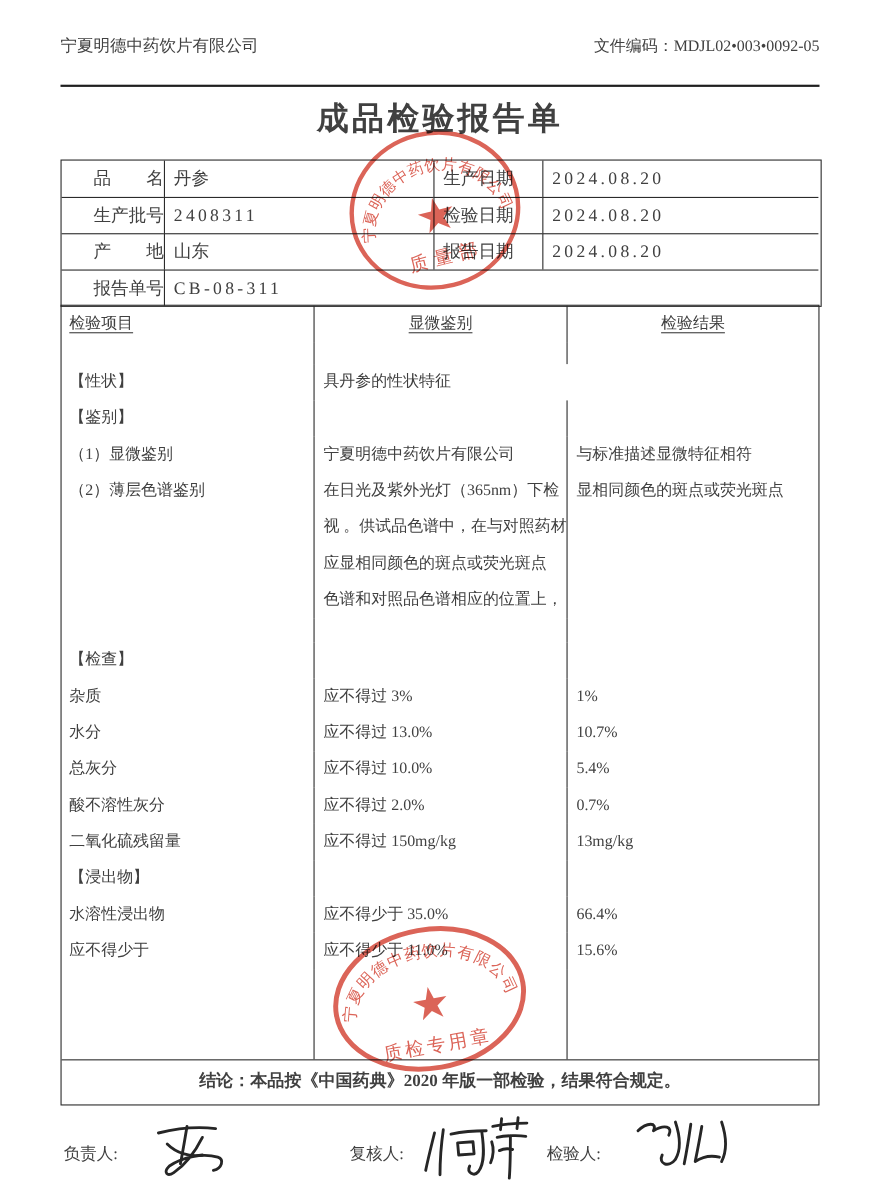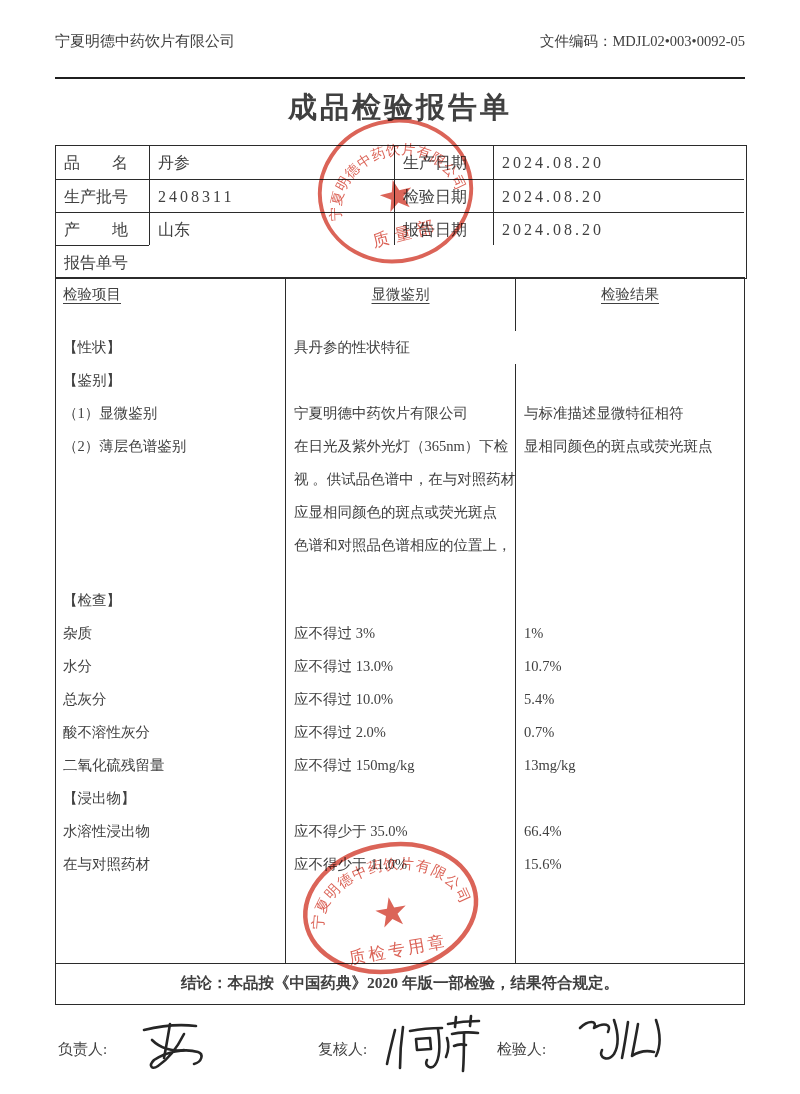--- a/index.html
+++ b/index.html
@@ -12,21 +12,21 @@
   .hdr-code{position:absolute;right:55px;top:32px;font-size:14.5px;}
   .hdr-rule{position:absolute;left:55px;top:77px;width:690px;height:2px;background:#1f1f1f;}
   
   .doc-title{position:absolute;left:0;top:88px;width:100%;text-align:center;
     font-size:29px;font-weight:bold;letter-spacing:3px;}
   
   .info-table{position:absolute;left:55px;top:145px;width:690px;border:1px solid #2b2b2b;
     display:grid;grid-template-columns:93px 245px 99px 251px;font-size:16px;}
   .info-cell{height:33px;line-height:33px;padding-left:8px;overflow:hidden;white-space:nowrap;
     border-top:1px solid #2b2b2b;border-left:1px solid #2b2b2b;box-sizing:border-box;}
-  .info-cell.first-col{border-left:none;}
+  .info-cell.first-col{border-left:none;text-align:right;}
   .info-cell.first-row{border-top:none;}
   .info-cell.span3{grid-column:2 / span 3;}
   .latin-sp{letter-spacing:3px;}
   
   .main-table{position:absolute;left:55px;top:277px;width:690px;height:728px;
     border:1px solid #2b2b2b;box-sizing:border-box;display:flex;flex-direction:column;font-size:14.5px;}
   .mt-header{display:flex;height:33px;min-height:33px;}
   .mt-header .hcell{line-height:33px;}
   .mt-header .h1{width:229px;padding-left:7px;box-sizing:border-box;}
   .mt-header .h2,.mt-header .h3{width:230px;text-align:center;box-sizing:border-box;border-left:1px solid #2b2b2b;}
@@ -75,20 +75,21 @@
     <div class="info-cell latin-sp">2408311</div>
     <div class="info-cell">检验日期</div>
     <div class="info-cell latin-sp">2024.08.20</div>
 
     <div class="info-cell first-col">产　　地</div>
     <div class="info-cell">山东</div>
     <div class="info-cell">报告日期</div>
     <div class="info-cell latin-sp">2024.08.20</div>
 
     <div class="info-cell first-col">报告单号</div>
+    <div class="info-cell span3 latin-sp">CB-08-311</div>
   </div>
 
   <div class="main-table">
     <div class="mt-header">
       <div class="hcell h1"><span>检验项目</span></div>
       <div class="hcell h2"><span>显微鉴别</span></div>
       <div class="hcell h3"><span>检验结果</span></div>
     </div>
     <div class="mt-body">
       <div class="mt-row gap">
@@ -203,21 +204,21 @@
               <div class="ln">水溶性浸出物</div>
             </div>
             <div class="c2">
               <div class="ln">应不得少于 35.0%</div>
             </div>
             <div class="c3">
               <div class="ln">66.4%</div>
             </div>
           </div><div class="mt-row">
             <div class="c1">
-              <div class="ln">在与对照药材</div>
+              <div class="ln">应不得少于</div>
             </div>
             <div class="c2">
               <div class="ln">应不得少于 11.0%</div>
             </div>
             <div class="c3">
               <div class="ln">15.6%</div>
             </div>
           </div></div>
       <div class="mt-row filler">
         <div class="c1"></div>

